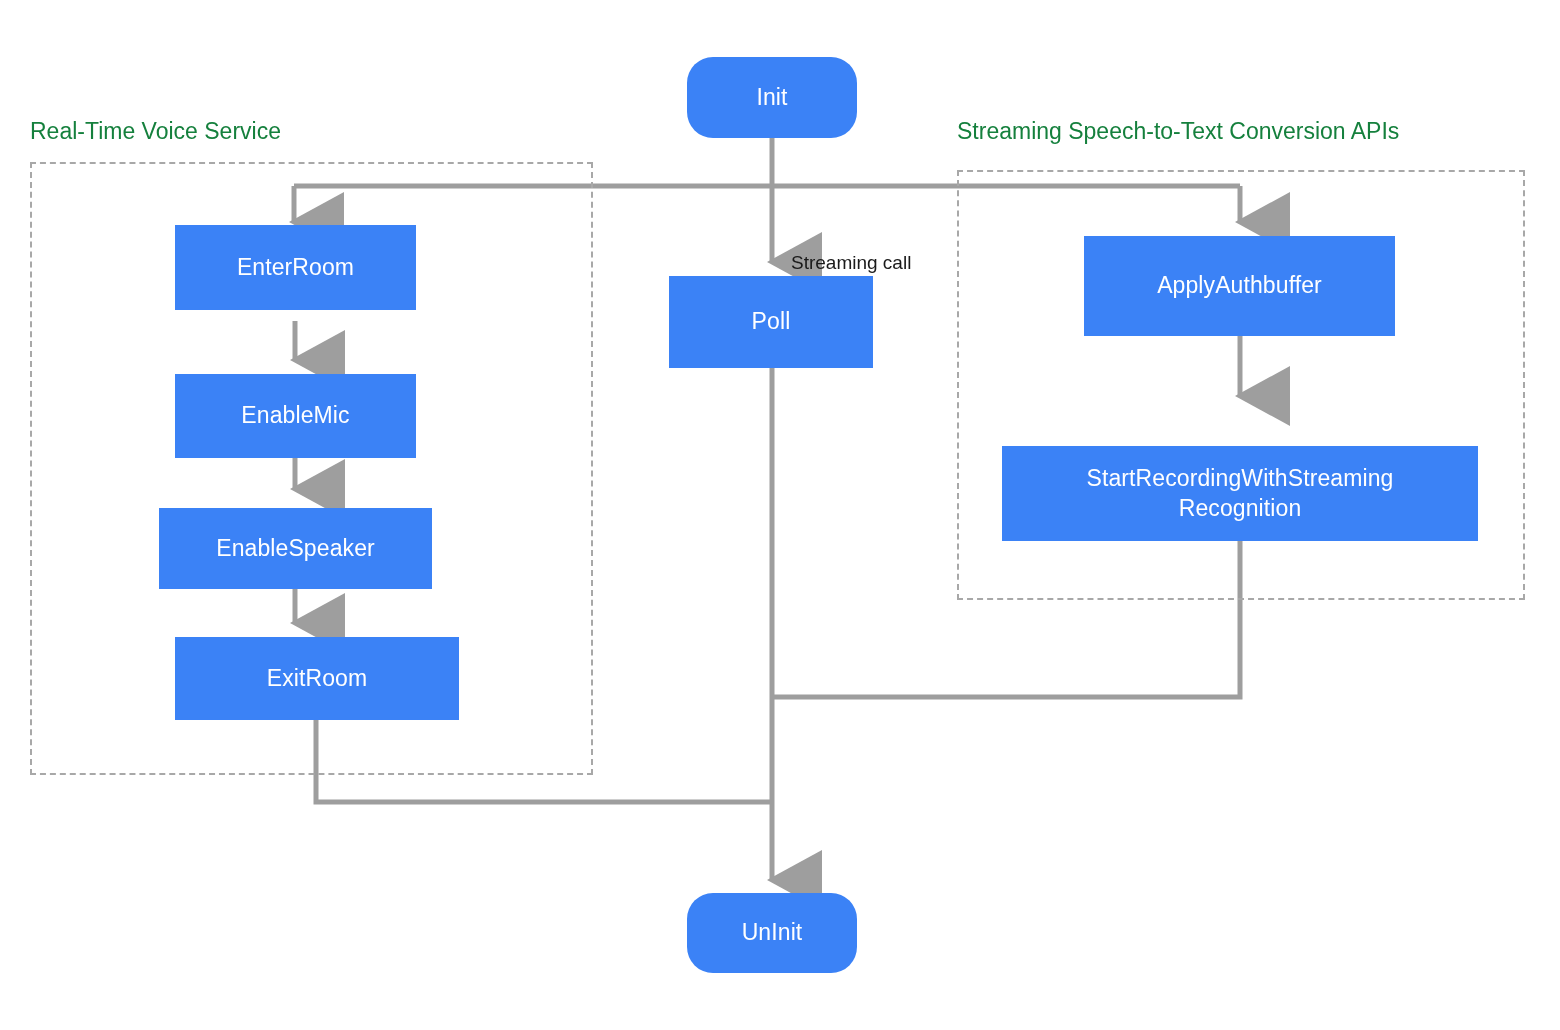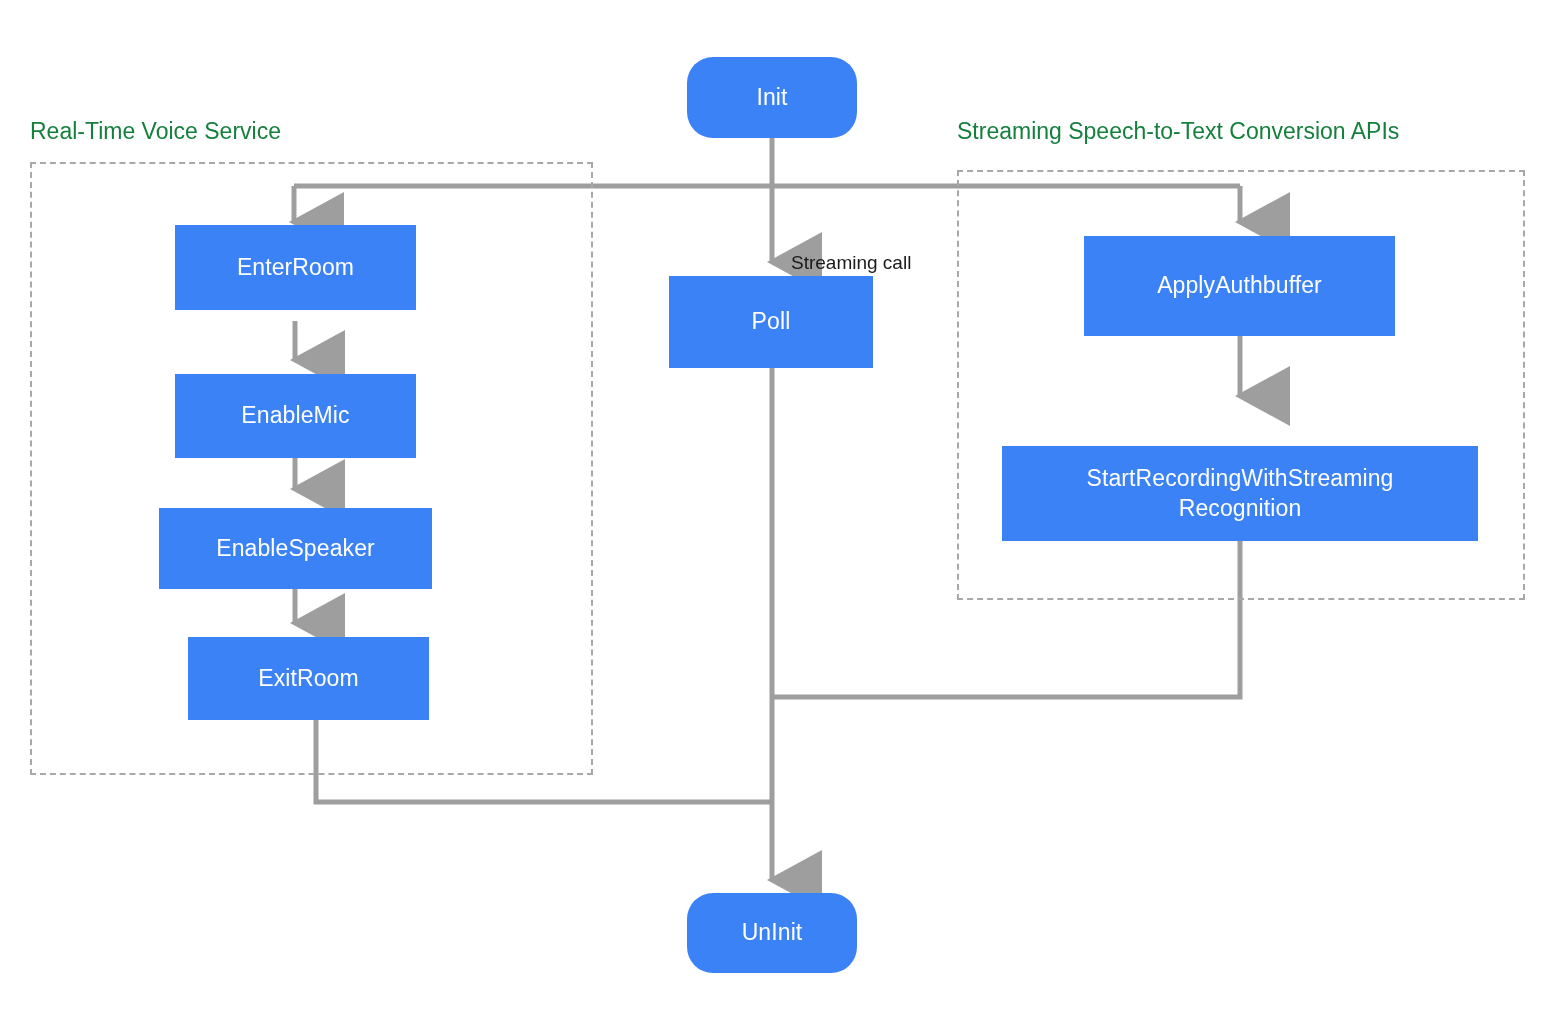--- a/index.html
+++ b/index.html
@@ -111,21 +111,21 @@
   <div class="group-box" style="left:957px; top:170px; width:568px; height:430px;"></div>
 
   <div class="node terminal" style="left:687px; top:57px; width:170px; height:81px;">Init</div>
 
   <div class="node" style="left:175px; top:225px; width:241px; height:85px;">EnterRoom</div>
 
   <div class="node" style="left:175px; top:374px; width:241px; height:84px;">EnableMic</div>
 
   <div class="node" style="left:159px; top:508px; width:273px; height:81px;">EnableSpeaker</div>
 
-  <div class="node" style="left:188px; top:637px; width:241px; height:83px;">ExitRoom</div>
+  <div class="node" style="left:175px; top:637px; width:284px; height:83px;">ExitRoom</div>
 
   <div class="node" style="left:669px; top:276px; width:204px; height:92px;">Poll</div>
 
   <div class="node" style="left:1084px; top:236px; width:311px; height:100px;">ApplyAuthbuffer</div>
 
   <div class="node" style="left:1002px; top:410px; width:476px; height:95px; flex-direction:column;margin-top:36px;">
     <span>StartRecordingWithStreaming</span>
     <span>Recognition</span>
   </div>
 

